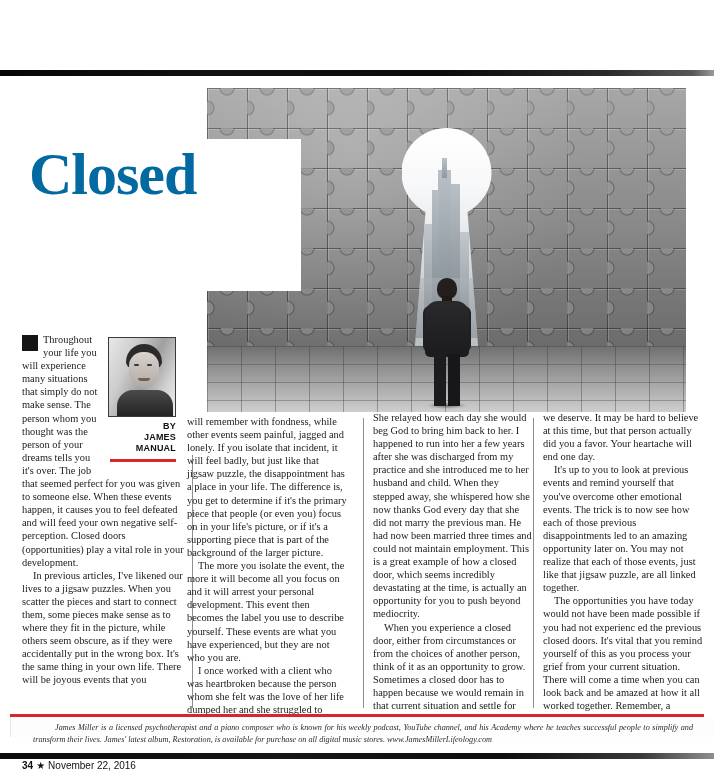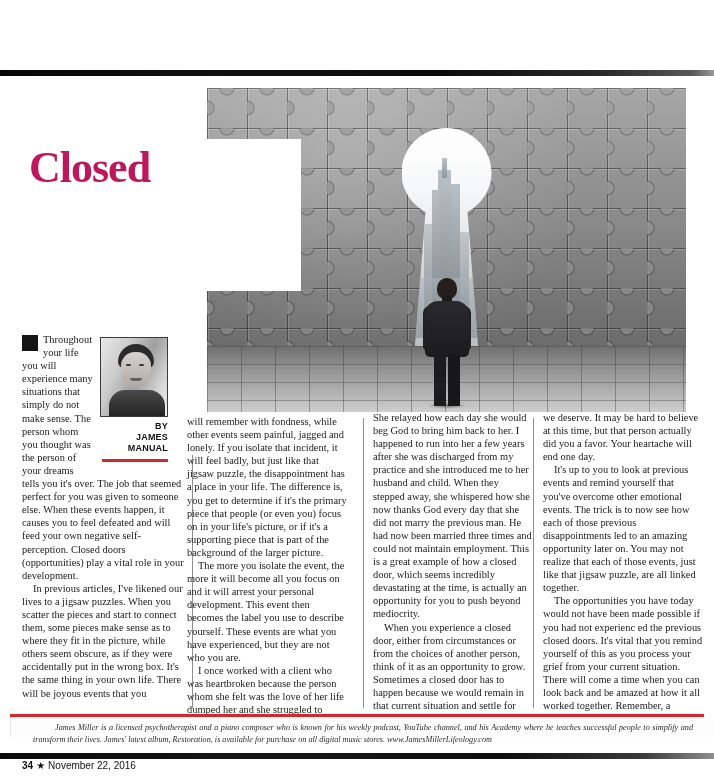--- a/index.html
+++ b/index.html
@@ -118,24 +118,24 @@
   .man-leg-r{position:absolute;left:25px;top:76px;width:12px;height:52px;background:#171719;}
   .man-shadow{position:absolute;left:4px;bottom:-3px;width:40px;height:7px;background:radial-gradient(ellipse at center, rgba(0,0,0,.45), rgba(0,0,0,0) 70%);}
 
   
   .headline-box{
     position:absolute;left:0;top:139px;width:301px;height:152px;
     background:#ffffff;
   }
   .headline{
     position:absolute;left:29px;top:150px;width:270px;
-    color:#be185d;
+    color:#0369a1;
     font-family:"Liberation Serif", serif;
     font-weight:bold;
-    font-size:44px;
+    font-size:60px;
     line-height:0.82;
     letter-spacing:-1px;
   }
   .headline .l2{display:block;}
 
   
   .col{
     position:absolute;
     font-family:"Liberation Serif", serif;
     font-size:10.4px;
@@ -144,21 +144,21 @@
     text-align:left;
   }
   .col p{margin:0;}
   .col p.ind{text-indent:11px;}
   .col1{left:22px;top:333px;width:162px;}
   .dropsquare{
     float:left;width:16px;height:16px;background:#151515;
     margin:2px 5px 0 0;
   }
   .photo-wrap{
-    float:right;width:68px;margin:4px 16px 2px 7px;
+    float:right;width:68px;margin:4px 8px 2px 7px;
   }
   .photo{
     width:66px;height:78px;border:1px solid #3a3a3a;
     position:relative;overflow:hidden;
     background:linear-gradient(to bottom,#cfcfcf 0%,#dedede 35%,#b9b9b9 100%);
   }
   .ph-bg{position:absolute;inset:0;background:
       linear-gradient(115deg,#e8e8e8 0%,#cccccc 30%,#9f9f9f 55%,#d5d5d5 80%,#efefef 100%);}
   .ph-hair{position:absolute;left:17px;top:6px;width:36px;height:24px;background:#2b2b2b;border-radius:18px 18px 6px 6px;}
   .ph-face{position:absolute;left:20px;top:14px;width:30px;height:36px;background:linear-gradient(to bottom,#d8d2cd,#b0a9a3);border-radius:14px 14px 15px 15px;}

